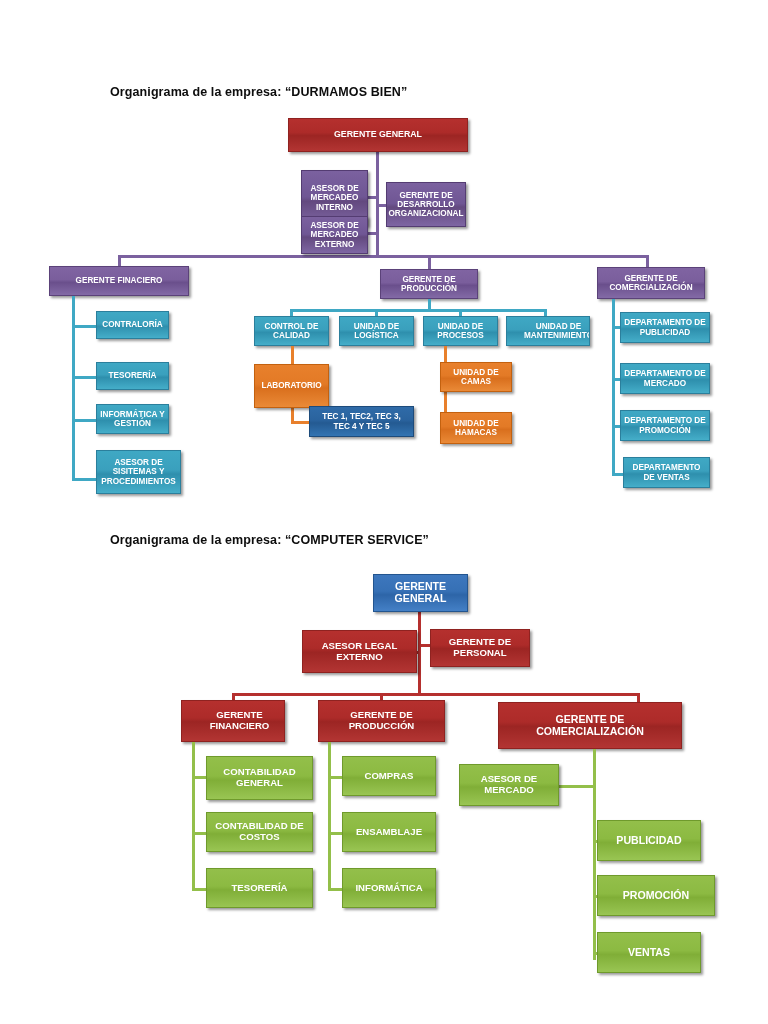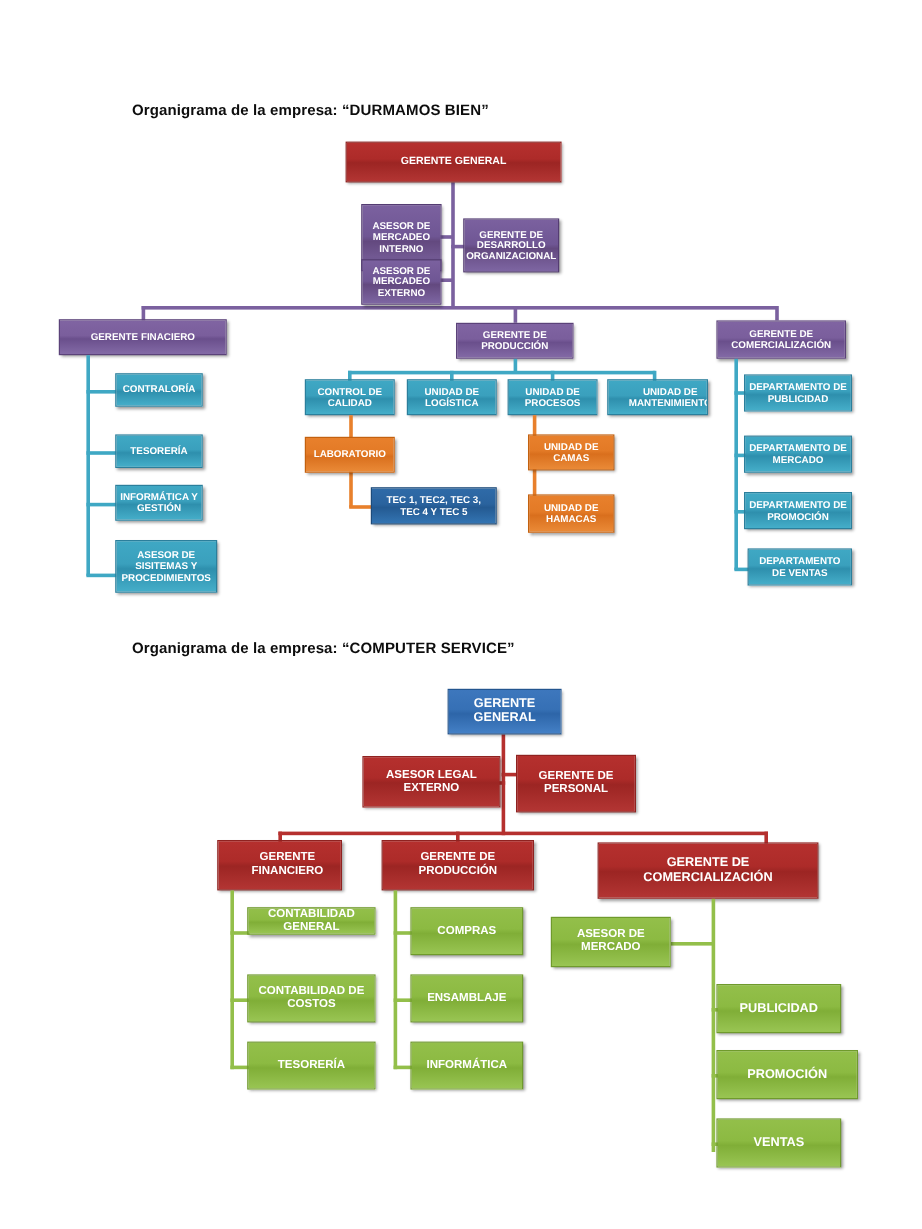--- a/index.html
+++ b/index.html
@@ -139,21 +139,21 @@
     <span>UNIDAD DE PROCESOS</span>
   </div>
   <div class="node c-teal t10" style="left:506px;top:316px;width:84px;height:30px;padding-left:24px;">
     <span>UNIDAD DE MANTENIMIENTO</span>
   </div>
 
   <div class="ln ln-orange" style="left:291px;top:346px;width:2.5px;height:19px;"></div>
   <div class="ln ln-orange" style="left:291px;top:393px;width:2.5px;height:30px;"></div>
   <div class="ln ln-orange" style="left:291px;top:421px;width:19px;height:2.5px;"></div>
 
-  <div class="node c-orange t10" style="left:254px;top:364px;width:75px;height:30px;">
+  <div class="node c-orange t10" style="left:254px;top:364px;width:75px;height:44px;">
     <span>LABORATORIO</span>
   </div>
   <div class="node c-blue t10" style="left:309px;top:406px;width:105px;height:31px;">
     <span>TEC 1, TEC2, TEC 3, TEC 4 Y TEC 5</span>
   </div>
 
   <div class="ln ln-orange" style="left:444px;top:346px;width:2.5px;height:86px;"></div>
   <div class="ln ln-orange" style="left:444px;top:378px;width:15px;height:2.5px;"></div>
   <div class="ln ln-orange" style="left:444px;top:429px;width:15px;height:2.5px;"></div>
 
@@ -189,21 +189,21 @@
   <div class="ln ln-red" style="left:409px;top:651px;width:12px;height:3px;"></div>
   <div class="ln ln-red" style="left:418px;top:644px;width:12px;height:3px;"></div>
 
   <div class="node c-blue2 t13" style="left:373px;top:574px;width:95px;height:38px;">
     <span>GERENTE GENERAL</span>
   </div>
 
   <div class="node c-red t12" style="left:302px;top:630px;width:115px;height:43px;">
     <span>ASESOR LEGAL EXTERNO</span>
   </div>
-  <div class="node c-red t12" style="left:430px;top:629px;width:100px;height:48px;">
+  <div class="node c-red t12" style="left:430px;top:629px;width:100px;height:38px;">
     <span>GERENTE DE PERSONAL</span>
   </div>
 
   <div class="ln ln-red" style="left:232px;top:693px;width:408px;height:3px;"></div>
   <div class="ln ln-red" style="left:232px;top:693px;width:3px;height:9px;"></div>
   <div class="ln ln-red" style="left:380px;top:693px;width:3px;height:9px;"></div>
   <div class="ln ln-red" style="left:637px;top:693px;width:3px;height:10px;"></div>
 
   <div class="node c-red t12" style="left:181px;top:700px;width:104px;height:42px;padding-left:16px;">
     <span>GERENTE FINANCIERO</span>
@@ -213,21 +213,21 @@
   </div>
   <div class="node c-red t13" style="left:498px;top:702px;width:184px;height:47px;">
     <span>GERENTE DE COMERCIALIZACIÓN</span>
   </div>
 
   <div class="ln ln-green" style="left:192px;top:742px;width:3px;height:149px;"></div>
   <div class="ln ln-green" style="left:192px;top:776px;width:16px;height:3px;"></div>
   <div class="ln ln-green" style="left:192px;top:832px;width:16px;height:3px;"></div>
   <div class="ln ln-green" style="left:192px;top:888px;width:16px;height:3px;"></div>
 
-  <div class="node c-green t12" style="left:206px;top:756px;width:107px;height:23px;">
+  <div class="node c-green t12" style="left:206px;top:756px;width:107px;height:44px;">
     <span>CONTABILIDAD GENERAL</span>
   </div>
   <div class="node c-green t12" style="left:206px;top:812px;width:107px;height:40px;">
     <span>CONTABILIDAD DE COSTOS</span>
   </div>
   <div class="node c-green t12" style="left:206px;top:868px;width:107px;height:40px;">
     <span>TESORERÍA</span>
   </div>
 
   <div class="ln ln-green" style="left:328px;top:742px;width:3px;height:149px;"></div>

